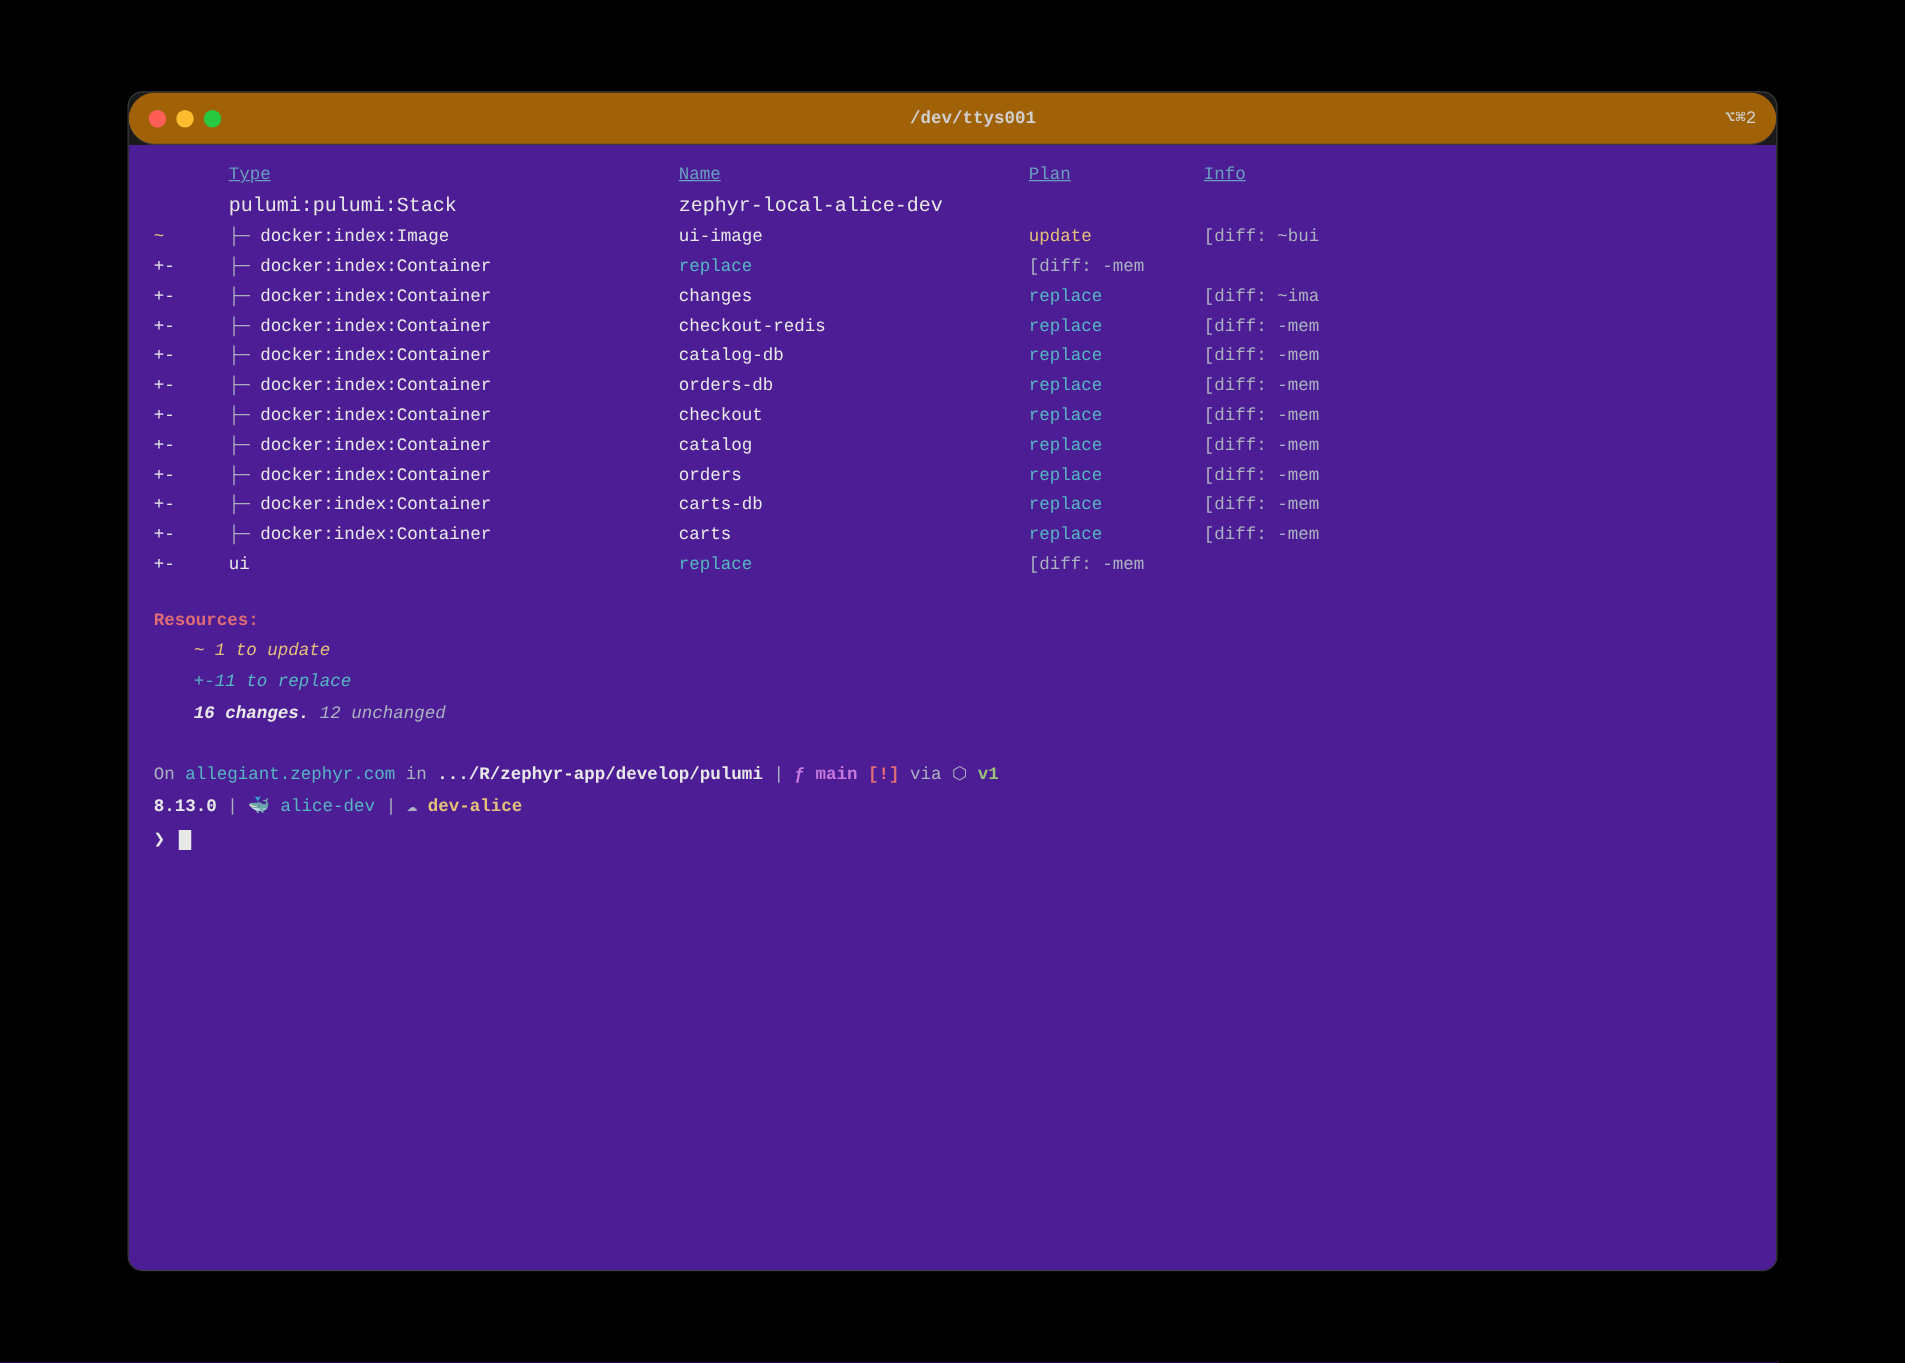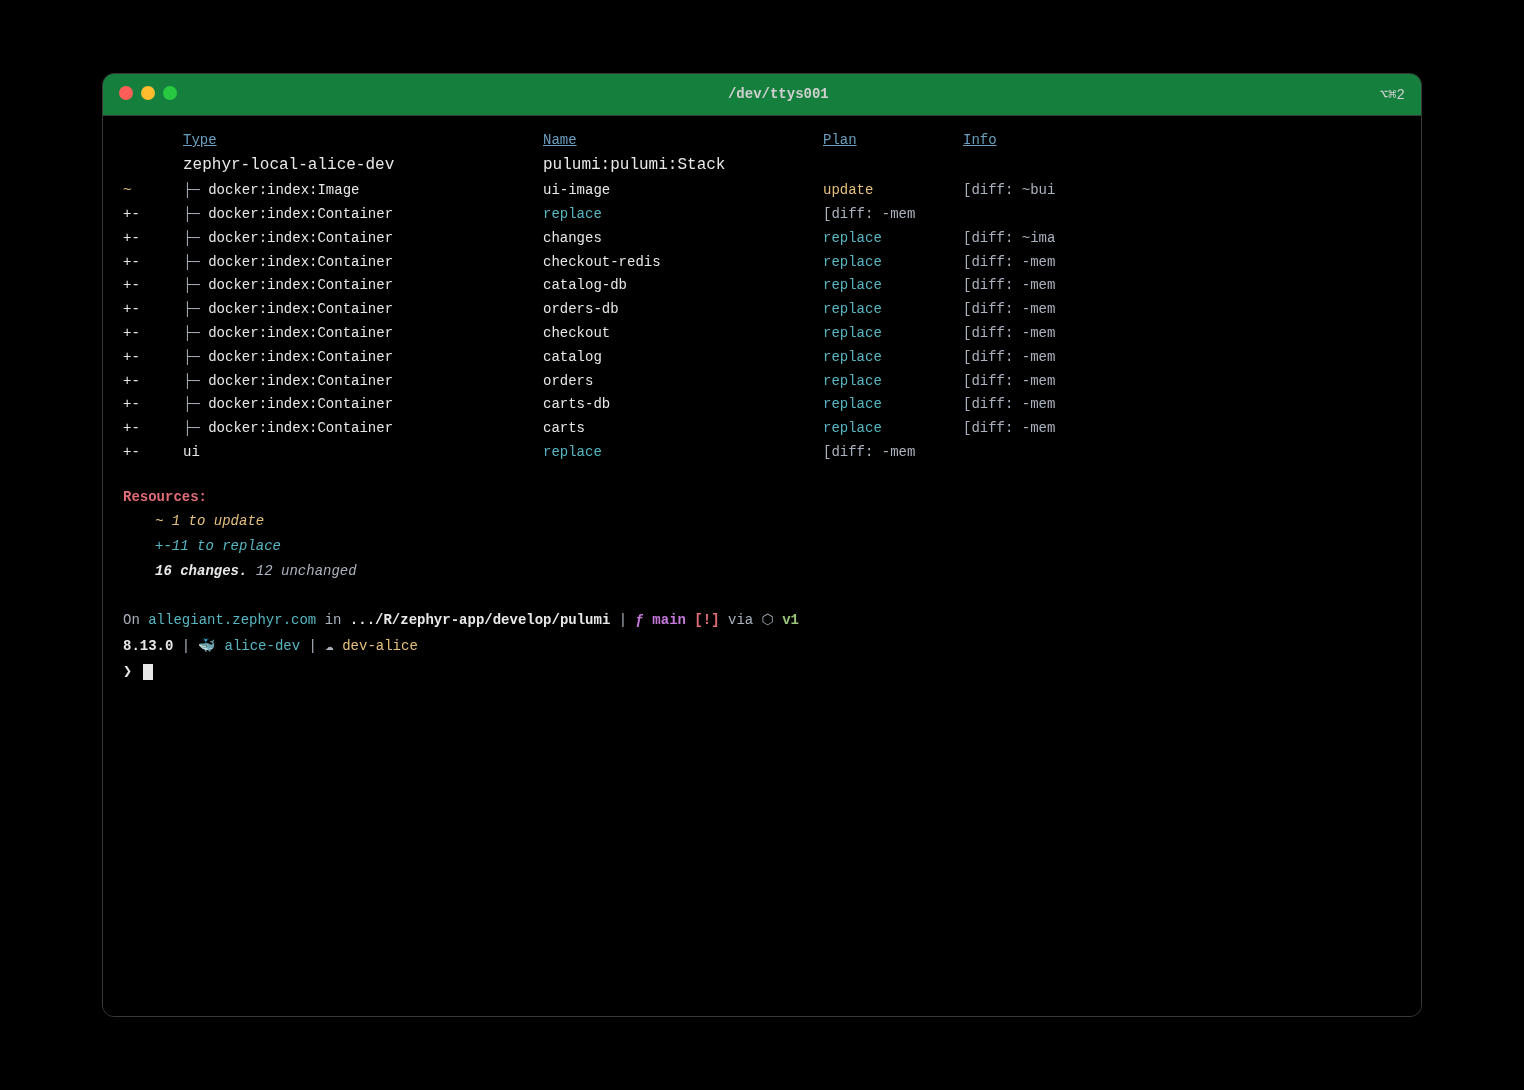--- a/index.html
+++ b/index.html
@@ -13,25 +13,27 @@
       font-family: 'Courier New', Courier, monospace;
     }
     .window {
       width: 1320px;
       background: #1a1a1a;
       border-radius: 12px;
       overflow: hidden;
       border: 1px solid #3a3a3a;
     }
     .titlebar {
-      background: #15803d;
+      background: #a16207;
       padding: 12px 16px;
       display: flex;
+      align-items: center;
       justify-content: space-between;
       border-bottom: 1px solid #3a3a3a;
+      border-radius: 21px;
     }
     .traffic-lights {
       display: flex;
       gap: 8px;
     }
     .traffic-light {
       width: 14px;
       height: 14px;
       border-radius: 50%;
     }
@@ -44,21 +46,21 @@
       font-weight: bold;
       font-family: 'Courier New', Courier, monospace;
     }
     .shortcut {
       color: #d0d0d0;
       font-size: 14px;
       font-family: 'Courier New', Courier, monospace;
     }
     .terminal-body {
       padding: 16px 20px 24px 20px;
-      background: #000000;
+      background: #4c1d95;
       min-height: 900px;
     }
     .table-section {
       margin-bottom: 24px;
     }
     .table-header {
       display: grid;
       grid-template-columns: 60px 360px 280px 140px 200px;
       margin-bottom: 4px;
     }
@@ -125,21 +127,21 @@
       line-height: 1.8;
       color: #abb2bf;
     }
     .prom-link { color: #56b6c2; }
     .prom-path { font-weight: bold; color: #e8e8e8; }
     .prom-branch { color: #c678dd; font-weight: bold; }
     .prom-bracket { color: #e06c75; font-weight: bold; }
     .prom-node { color: #98c379; font-weight: bold; }
     .prom-version { color: #e8e8e8; font-weight: bold; }
     .prom-alice { color: #56b6c2; font-weight: normal; }
-    .prom-dev { color: #e5c07b; font-weight: normal; }
+    .prom-dev { color: #e5c07b; font-weight: bold; }
     .prompt-arrow {
       color: #e8e8e8;
       font-size: 15px;
       font-weight: bold;
     }
     .cursor {
       display: inline-block;
       width: 10px;
       height: 16px;
       background: #e8e8e8;
@@ -167,22 +169,22 @@
       <div class="table-header">
         <span></span>
         <span>Type</span>
         <span>Name</span>
         <span>Plan</span>
         <span>Info</span>
       </div>
 
       <div class="stack-row">
         <span class="color-white"></span>
+        <span class="color-white">pulumi:pulumi:Stack</span>
         <span class="color-white">zephyr-local-alice-dev</span>
-        <span class="color-white">pulumi:pulumi:Stack</span>
         <span></span>
         <span></span>
       </div>
 
       <div id="resource-rows">
           <div class="table-row">
     <span class="col-prefix prefix-tilde" style="color:#e5c07b">~</span>
     <span class="col-type color-white"><span class="tree-char">├─ </span>docker:index:Image</span>
     <span class="col-name color-white">ui-image</span>
     <span class="col-plan" style="color:#e5c07b">update</span>

